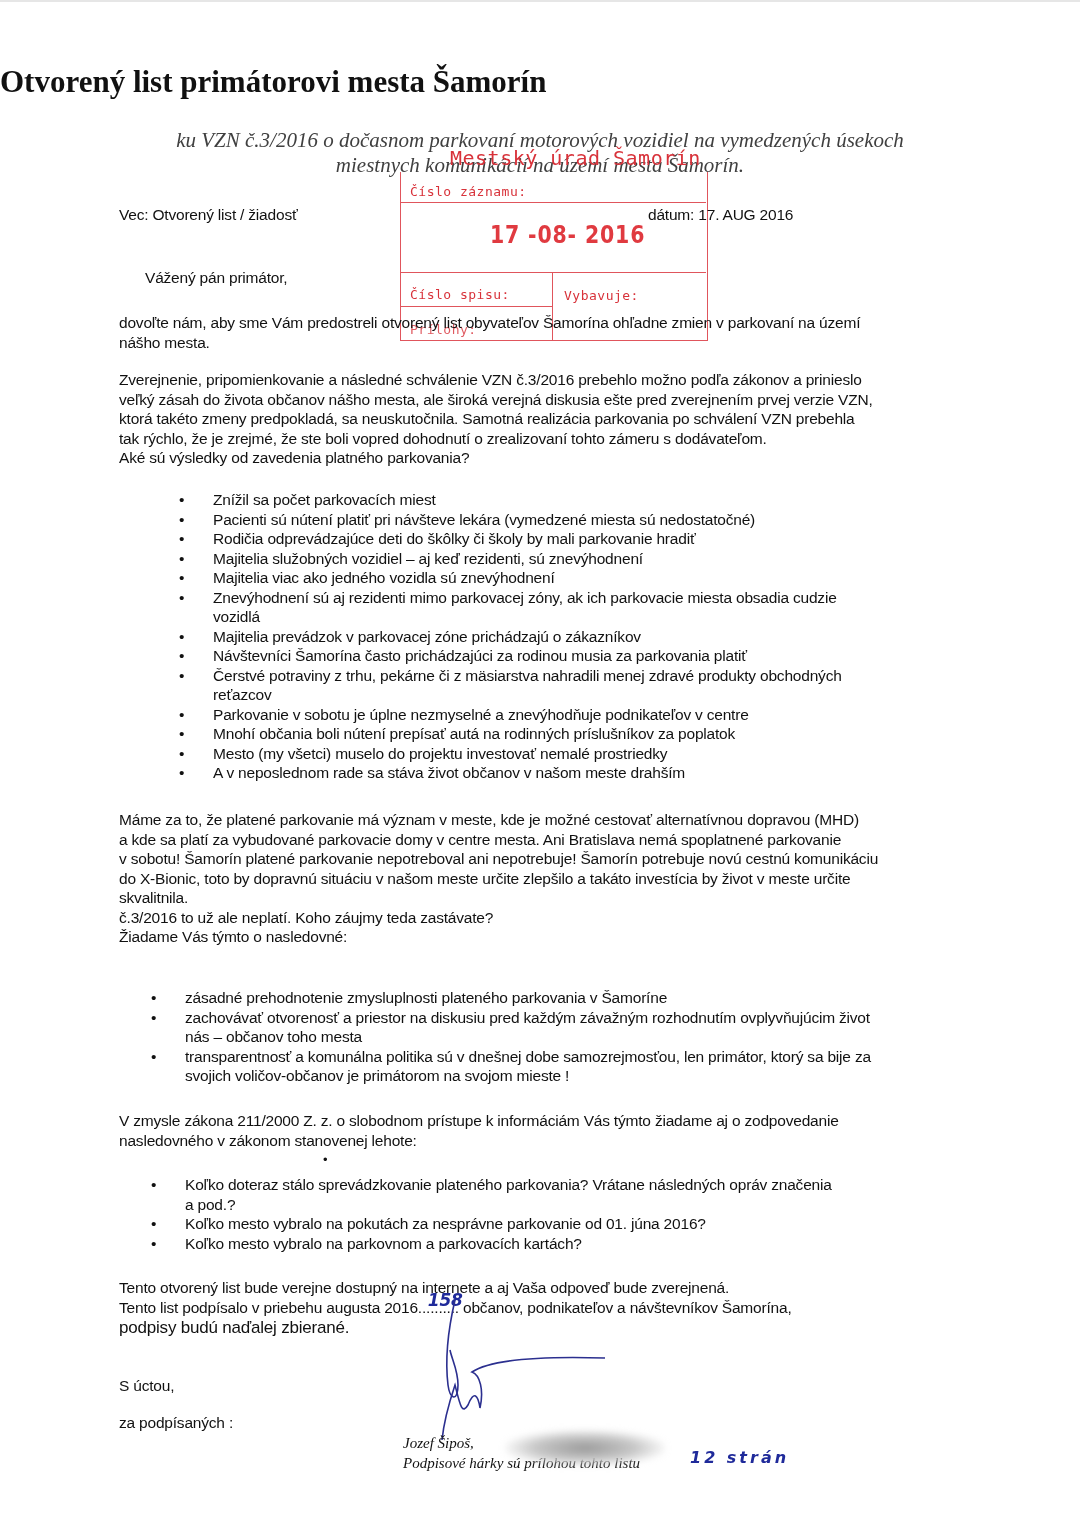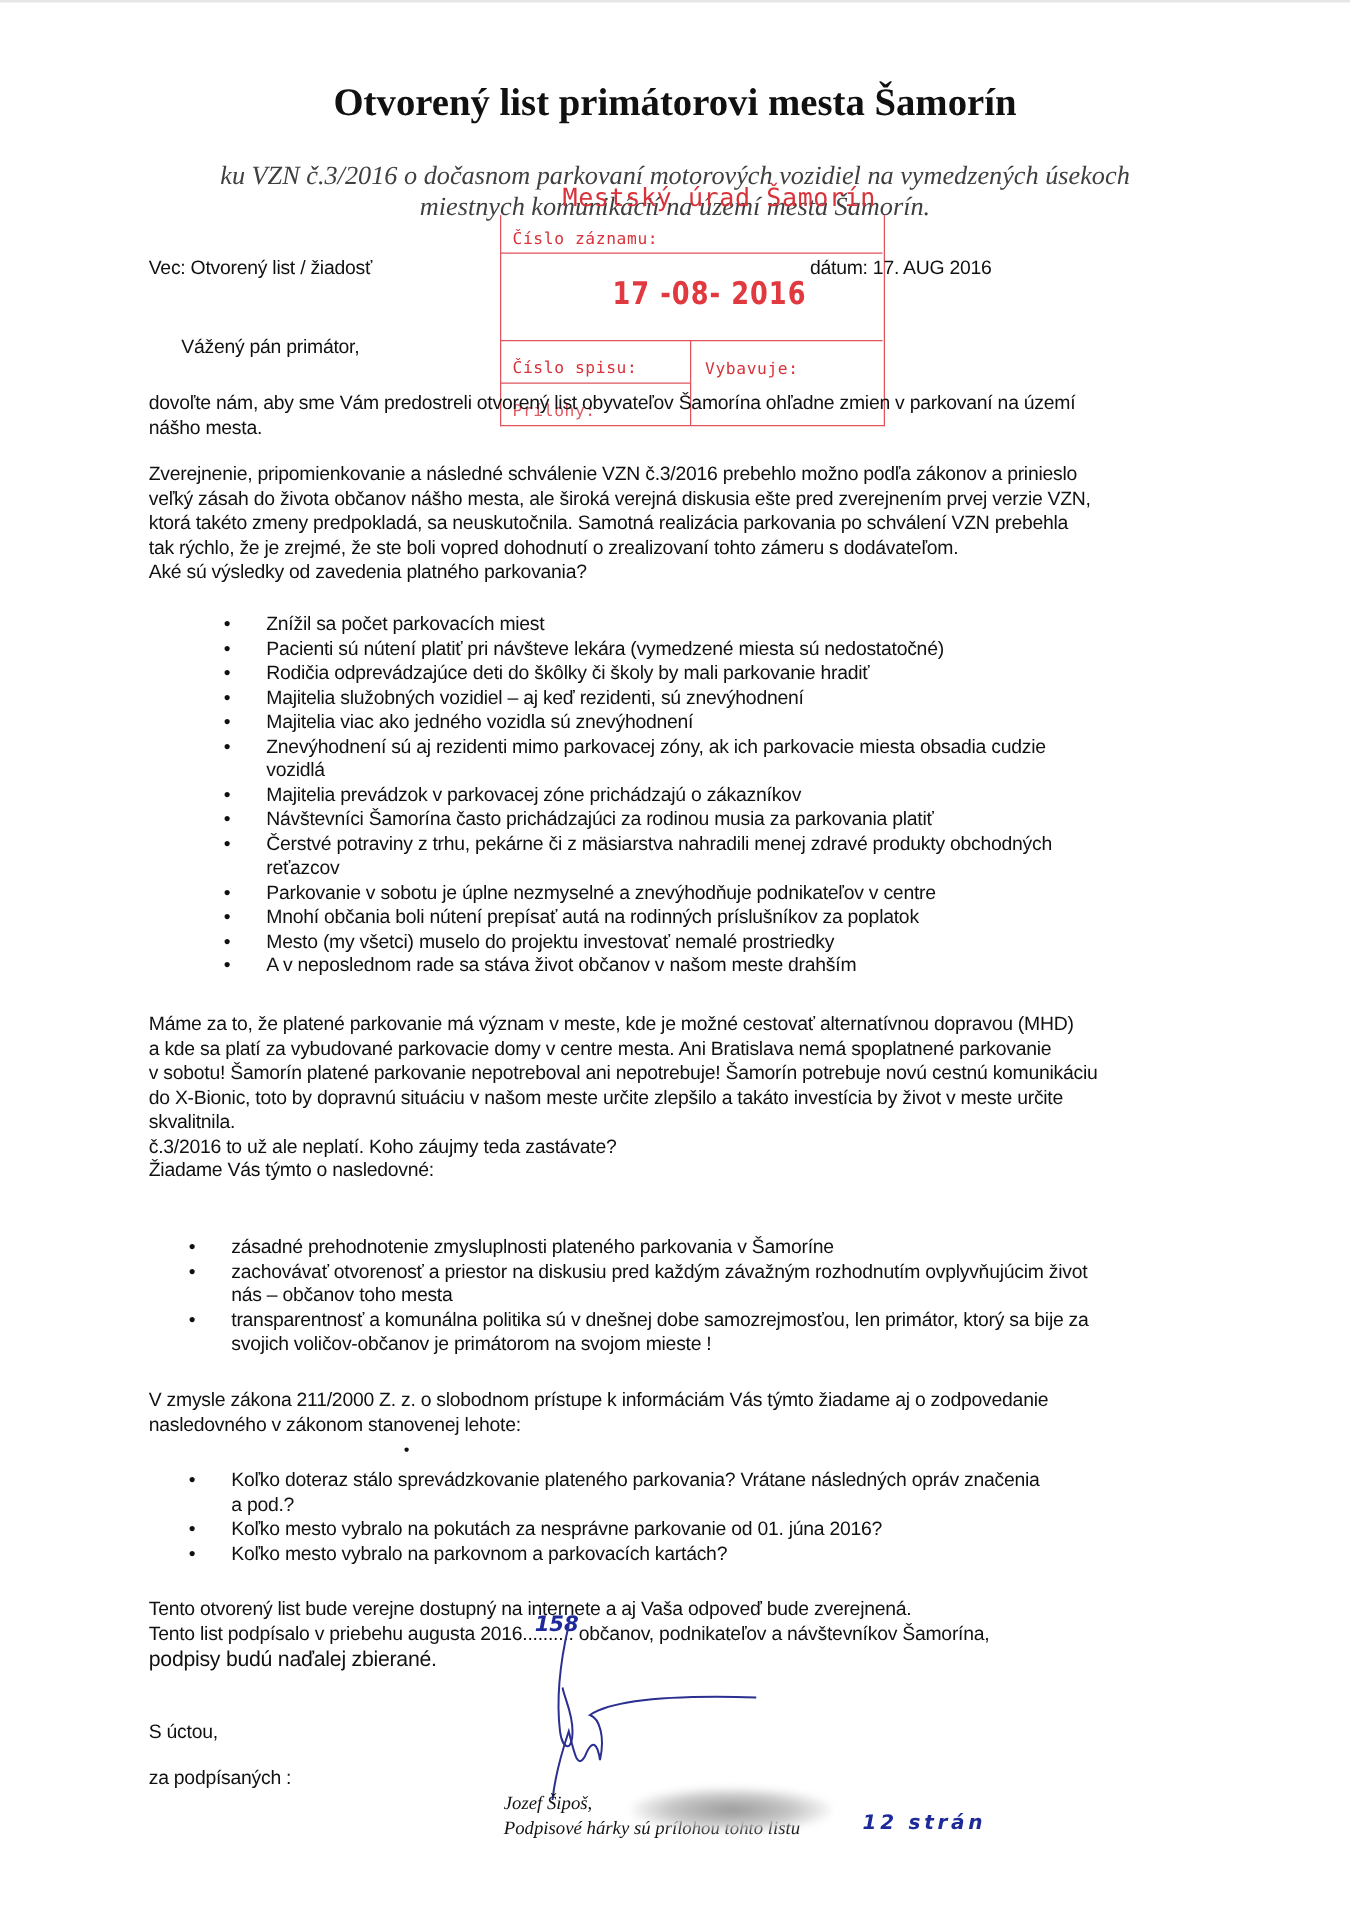--- a/index.html
+++ b/index.html
@@ -1,20 +1,20 @@
 <!DOCTYPE html>
 <html><head>
 <meta charset="utf-8">
 <style>
   html, body { margin: 0; padding: 0; background: #ffffff; }
   body { width: 1080px; height: 1527px; position: relative; overflow: hidden; color: #111; }
   .page { position: absolute; left: 0; top: 0; width: 1080px; height: 1527px; background: #fff; }
   .topline { position: absolute; left: 0; top: 0; width: 1080px; height: 2px; background: #e6e6e6; }
   .sans { font-family: "Liberation Sans", sans-serif; font-size: 15.5px; line-height: 19.5px; letter-spacing: -0.2px; }
-  .title { position: absolute; left: 0; top: 64px; width: 1080px; text-align: center;
+  .title { position: absolute; left: 0; top: 64px; width: 1080px; text-align: left;
     font-family: "Liberation Serif", serif; font-weight: bold; font-size: 31px; color: #111; }
   .subtitle { position: absolute; left: 130px; top: 128px; width: 820px; text-align: center;
     font-family: "Liberation Serif", serif; font-style: italic; font-size: 21px; line-height: 25px; color: #404040; }
   .abs { position: absolute; }
   .para { position: absolute; left: 119px; width: 840px; }
   ul.bul { position: absolute; margin: 0; padding: 0; list-style: none; }
   ul.bul li { position: relative; padding-left: 34px; }
   ul.bul li .dot { position: absolute; left: 0; top: 0; width: 20px; }
   ul.bul li .dot::before { content: "•"; }
   .stamp { position: absolute; left: 400px; top: 172px; width: 308px; height: 170px; color: #d8323a; }

